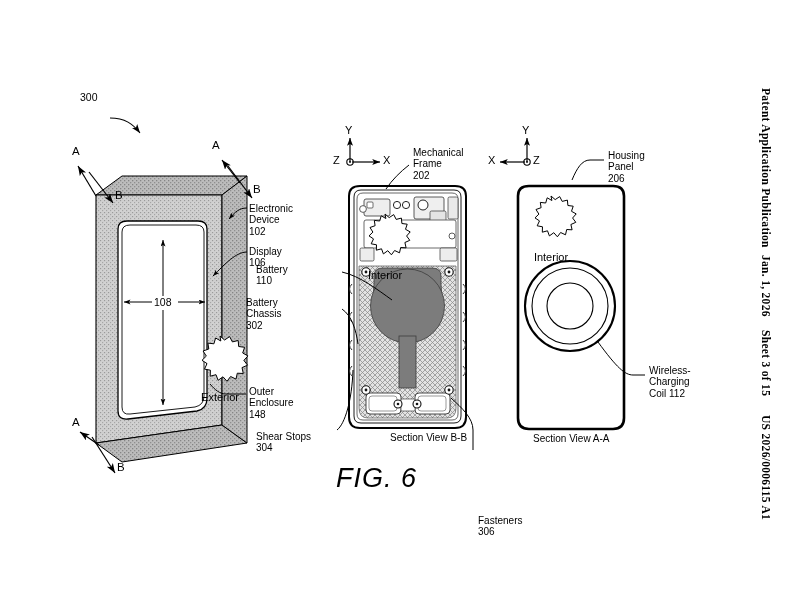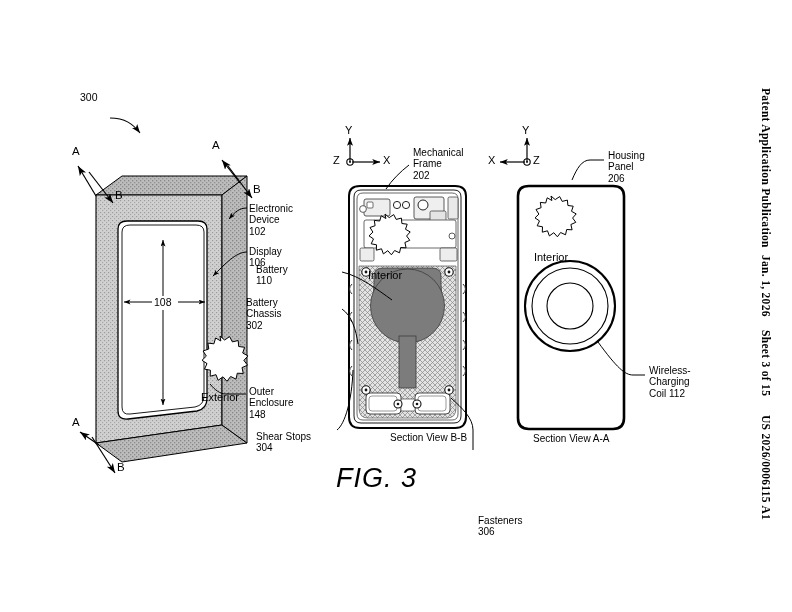--- a/index.html
+++ b/index.html
@@ -329,15 +329,15 @@
 Panel
 206</div>
   <div class="lbl" style="left:649px;top:365px;">Wireless-
 Charging
 Coil 112</div>
 
   <div class="burst-txt" style="left:529px;top:207px;width:44px;">Interior</div>
 
   <div class="secview" style="left:533px;top:433px;">Section View A-A</div>
 
-  <div class="fig-caption">FIG. 3</div>
+  <div class="fig-caption">FIG. 6</div>
 
 </div>
 
 </body></html>

